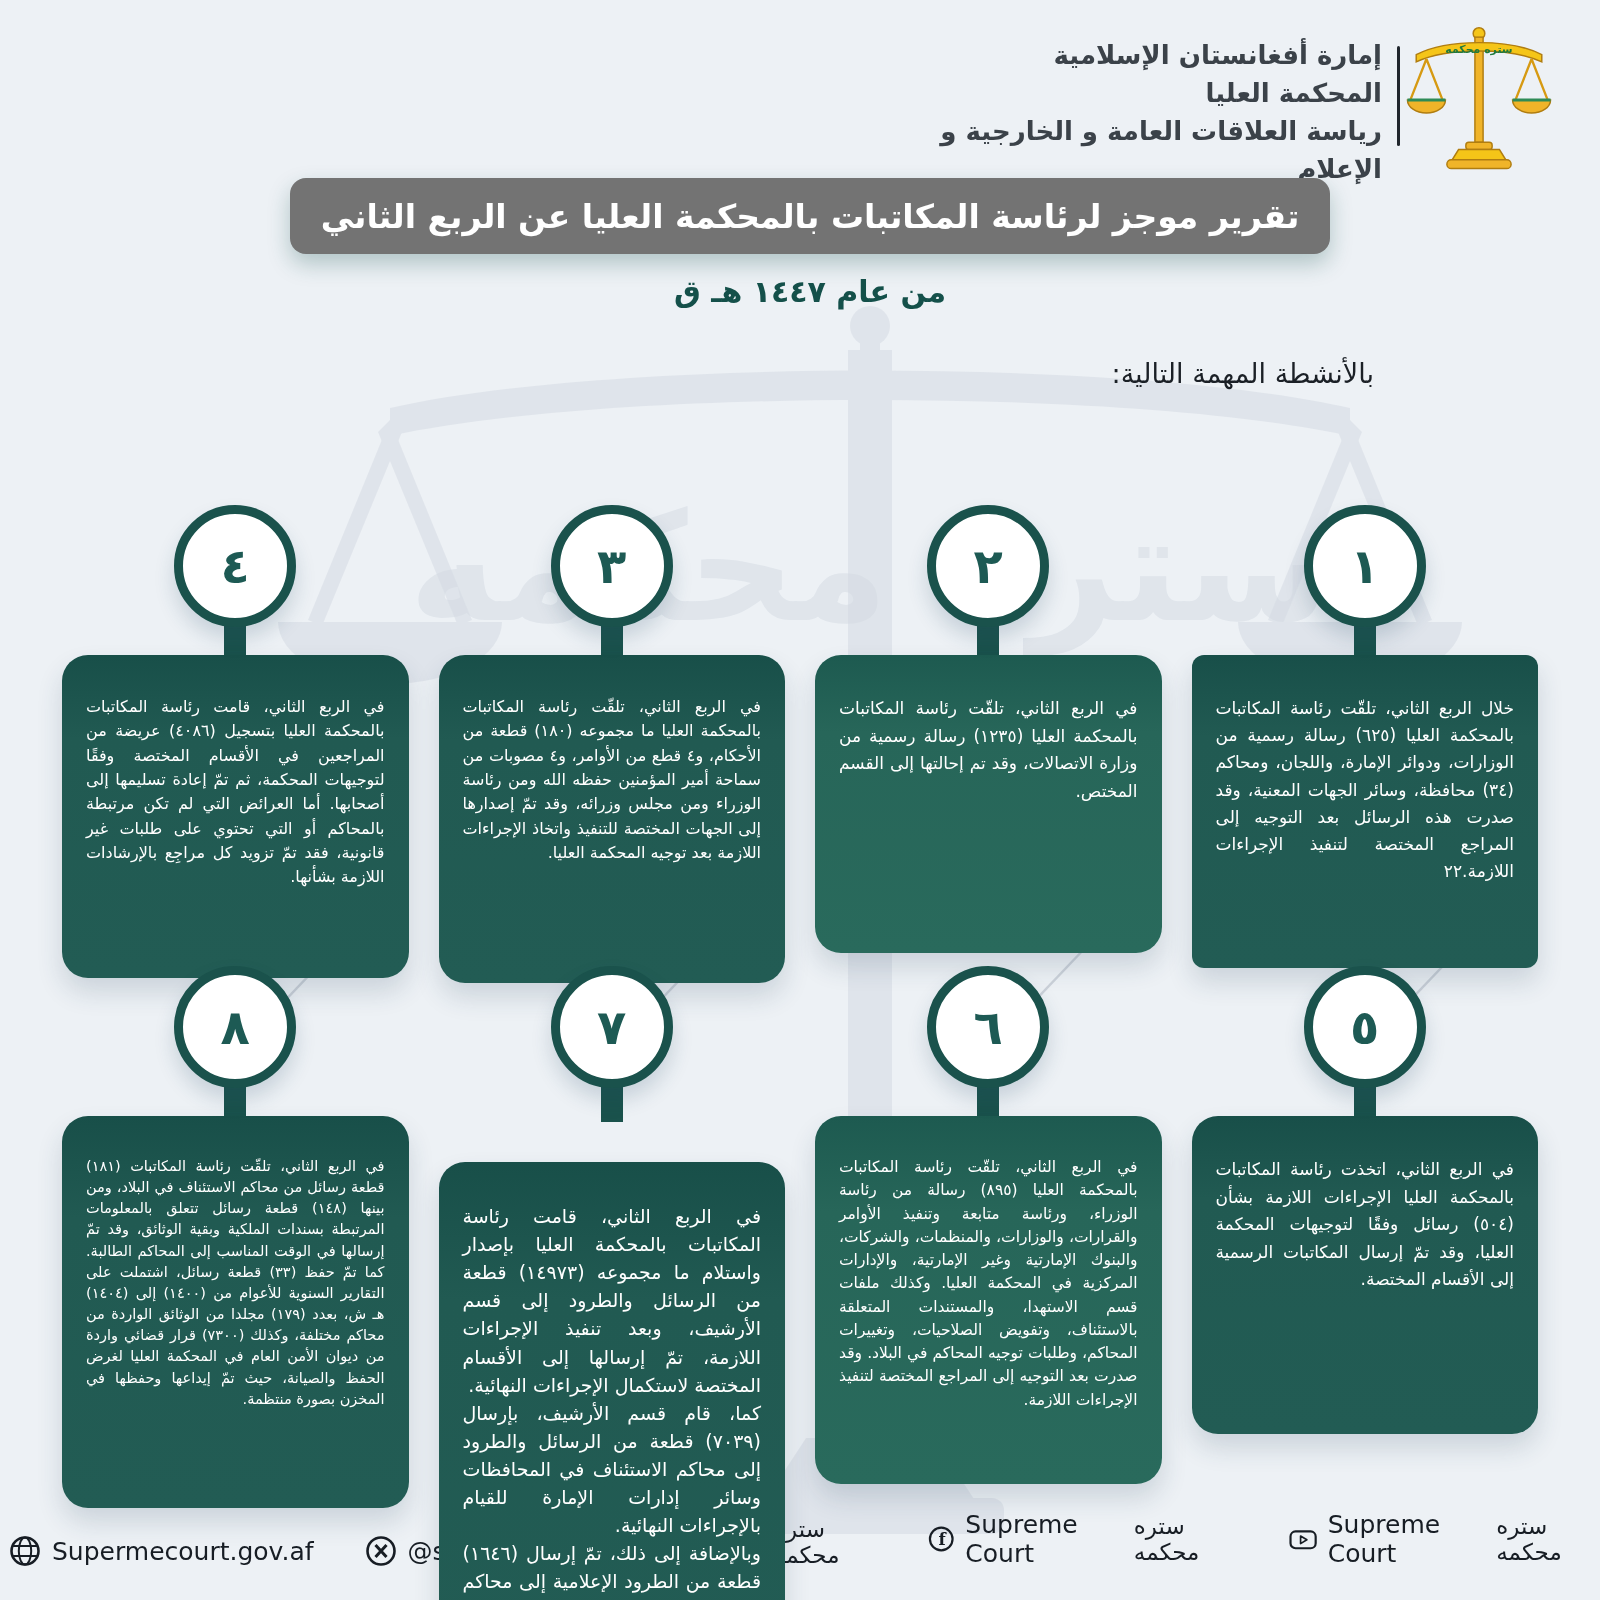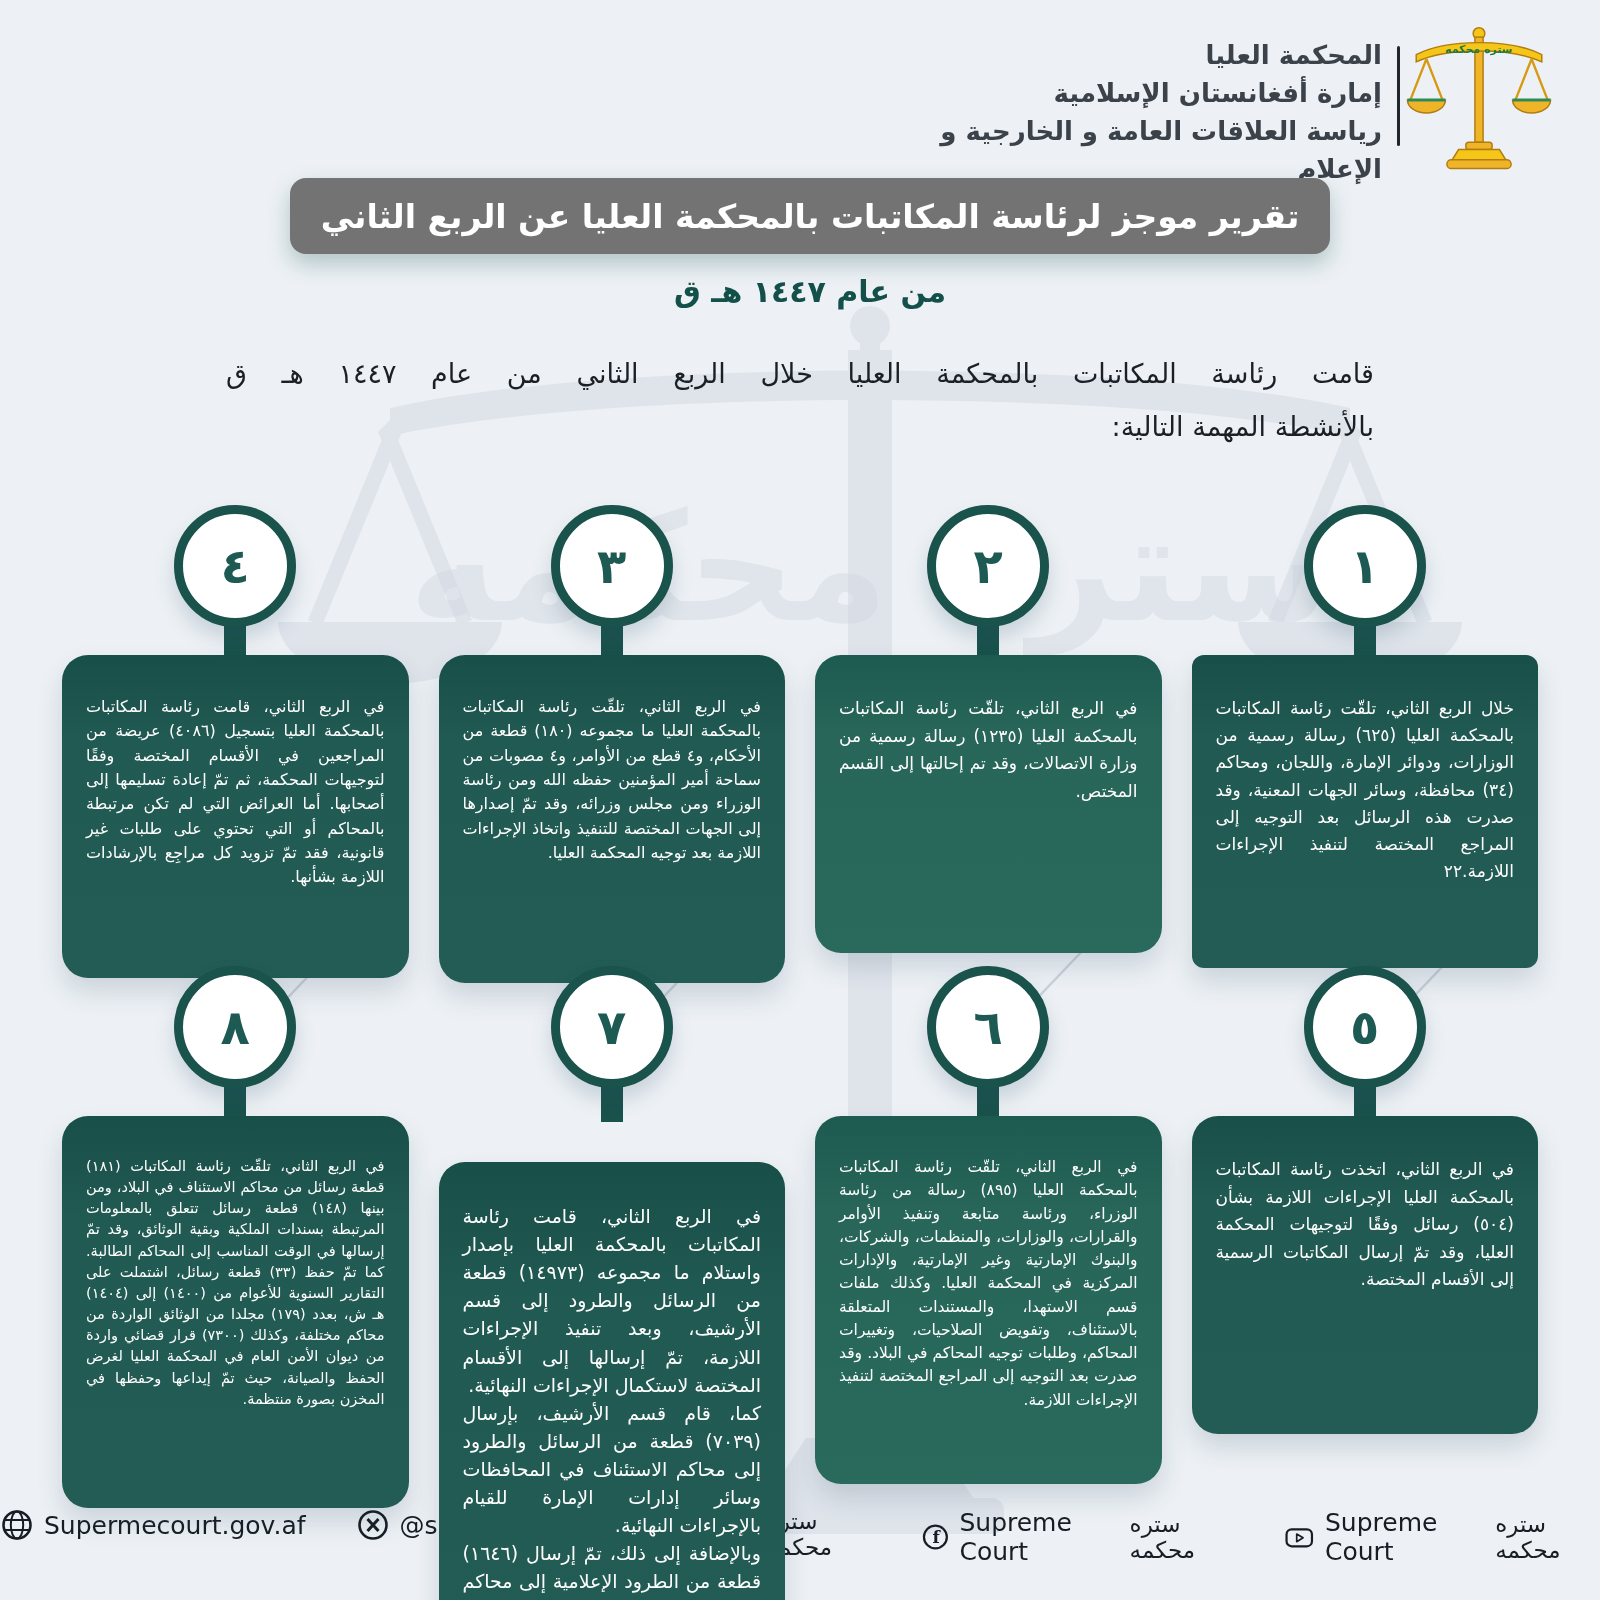--- a/index.html
+++ b/index.html
@@ -42,21 +42,21 @@
   .row1 .unit:nth-child(1) .card{font-size:17px;line-height:1.6;min-height:233px;border-radius:12px;}
   .row1 .unit:nth-child(2) .card{font-size:17px;line-height:1.62;min-height:218px;}
   .row1 .unit:nth-child(3) .card{font-size:16px;line-height:1.52;min-height:248px;}
   .row1 .unit:nth-child(4) .card{font-size:16px;line-height:1.52;min-height:243px;}
   .row2 .unit:nth-child(1) .card{font-size:17px;line-height:1.62;min-height:238px;}
   .row2 .unit:nth-child(2) .card{font-size:15.5px;line-height:1.5;min-height:288px;}
   .row2 .unit:nth-child(3) .card{font-size:19px;line-height:1.48;min-height:292px;margin-top:40px;}
   .row2 .unit:nth-child(4) .card{font-size:14.5px;line-height:1.46;min-height:312px;}
   
   .footer{position:absolute;left:0;right:0;top:1508px;height:60px;display:flex;direction:ltr;
-    align-items:flex-start;justify-content:center;gap:50px;color:#171d24;}
+    align-items:flex-end;justify-content:center;gap:50px;color:#171d24;padding-left:8px;}
   .fgroup{display:flex;align-items:center;gap:10px;direction:ltr;}
   .fgroup svg{display:block;}
   .ftext{font-size:25px;}
   .ftext-ar{font-size:23px;}
 </style>
 </head>
 <body>
 
 <div class="poster">
 
@@ -82,22 +82,22 @@
   <svg class="connectors" width="1600" height="1600" viewBox="0 0 1600 1600" aria-hidden="true">
     <g stroke="#c6ccd5" stroke-width="2.5" opacity="0.85">
       <line x1="1462" y1="946" x2="1380" y2="1032"></line>
       <line x1="1087" y1="946" x2="1005" y2="1032"></line>
       <line x1="712" y1="946" x2="630" y2="1032"></line>
       <line x1="337" y1="946" x2="255" y2="1032"></line>
     </g>
   </svg>
 
   <div class="org-block">
+    <div>إمارة أفغانستان الإسلامية</div>
     <div>المحكمة العليا</div>
-    <div>إمارة أفغانستان الإسلامية</div>
     <div>رياسة العلاقات العامة و الخارجية و الإعلام</div>
   </div>
   <div class="org-divider"></div>
 
   <svg class="logo" viewBox="0 0 100 100" aria-hidden="true">
     <g stroke="#b07d10" stroke-width="1">
       <circle cx="50" cy="6.5" r="4" fill="#f5c518"></circle>
       <rect x="47.2" y="9" width="5.6" height="72" fill="#f0b429"></rect>
       <path d="M7,21 C28,10 72,10 93,21 L93,26 C72,16 28,16 7,26 Z" fill="#f5c518"></path>
       <path d="M14,24 L3,52 M14,24 L25,52" fill="none" stroke="#d69a12" stroke-width="1.6"></path>
@@ -109,21 +109,20 @@
       <rect x="41" y="81" width="18" height="5" rx="2" fill="#f0b429"></rect>
       <path d="M36,86 L64,86 L69,94 L31,94 Z" fill="#f5c518"></path>
       <rect x="28" y="93" width="44" height="6" rx="3" fill="#f0b429"></rect>
     </g>
     <text x="50" y="20" text-anchor="middle" font-size="7.5" font-weight="bold" fill="#1f7a3d">ستره محکمه</text>
   </svg>
 
   <div class="banner">تقرير موجز لرئاسة المكاتبات بالمحكمة العليا عن الربع الثاني</div>
   <div class="subtitle">من عام ١٤٤٧ هـ ق</div>
   <div class="intro">
-    <span class="l1">قامت رئاسة المكاتبات بالمحكمة العليا خلال الربع الثاني من عام ١٤٤٧ هـ ق</span>
     <span class="l2">بالأنشطة المهمة التالية:</span>
   </div>
 
   <div class="row row1">
     <div class="unit">
       <div class="num-circle">١</div>
       <div class="neck"></div>
       <div class="card">خلال الربع الثاني، تلقّت رئاسة المكاتبات بالمحكمة العليا (٦٢٥) رسالة رسمية من الوزارات، ودوائر الإمارة، واللجان، ومحاكم (٣٤) محافظة، وسائر الجهات المعنية، وقد صدرت هذه الرسائل بعد التوجيه إلى المراجع المختصة لتنفيذ الإجراءات اللازمة.٢٢</div>
     </div>
     <div class="unit">

